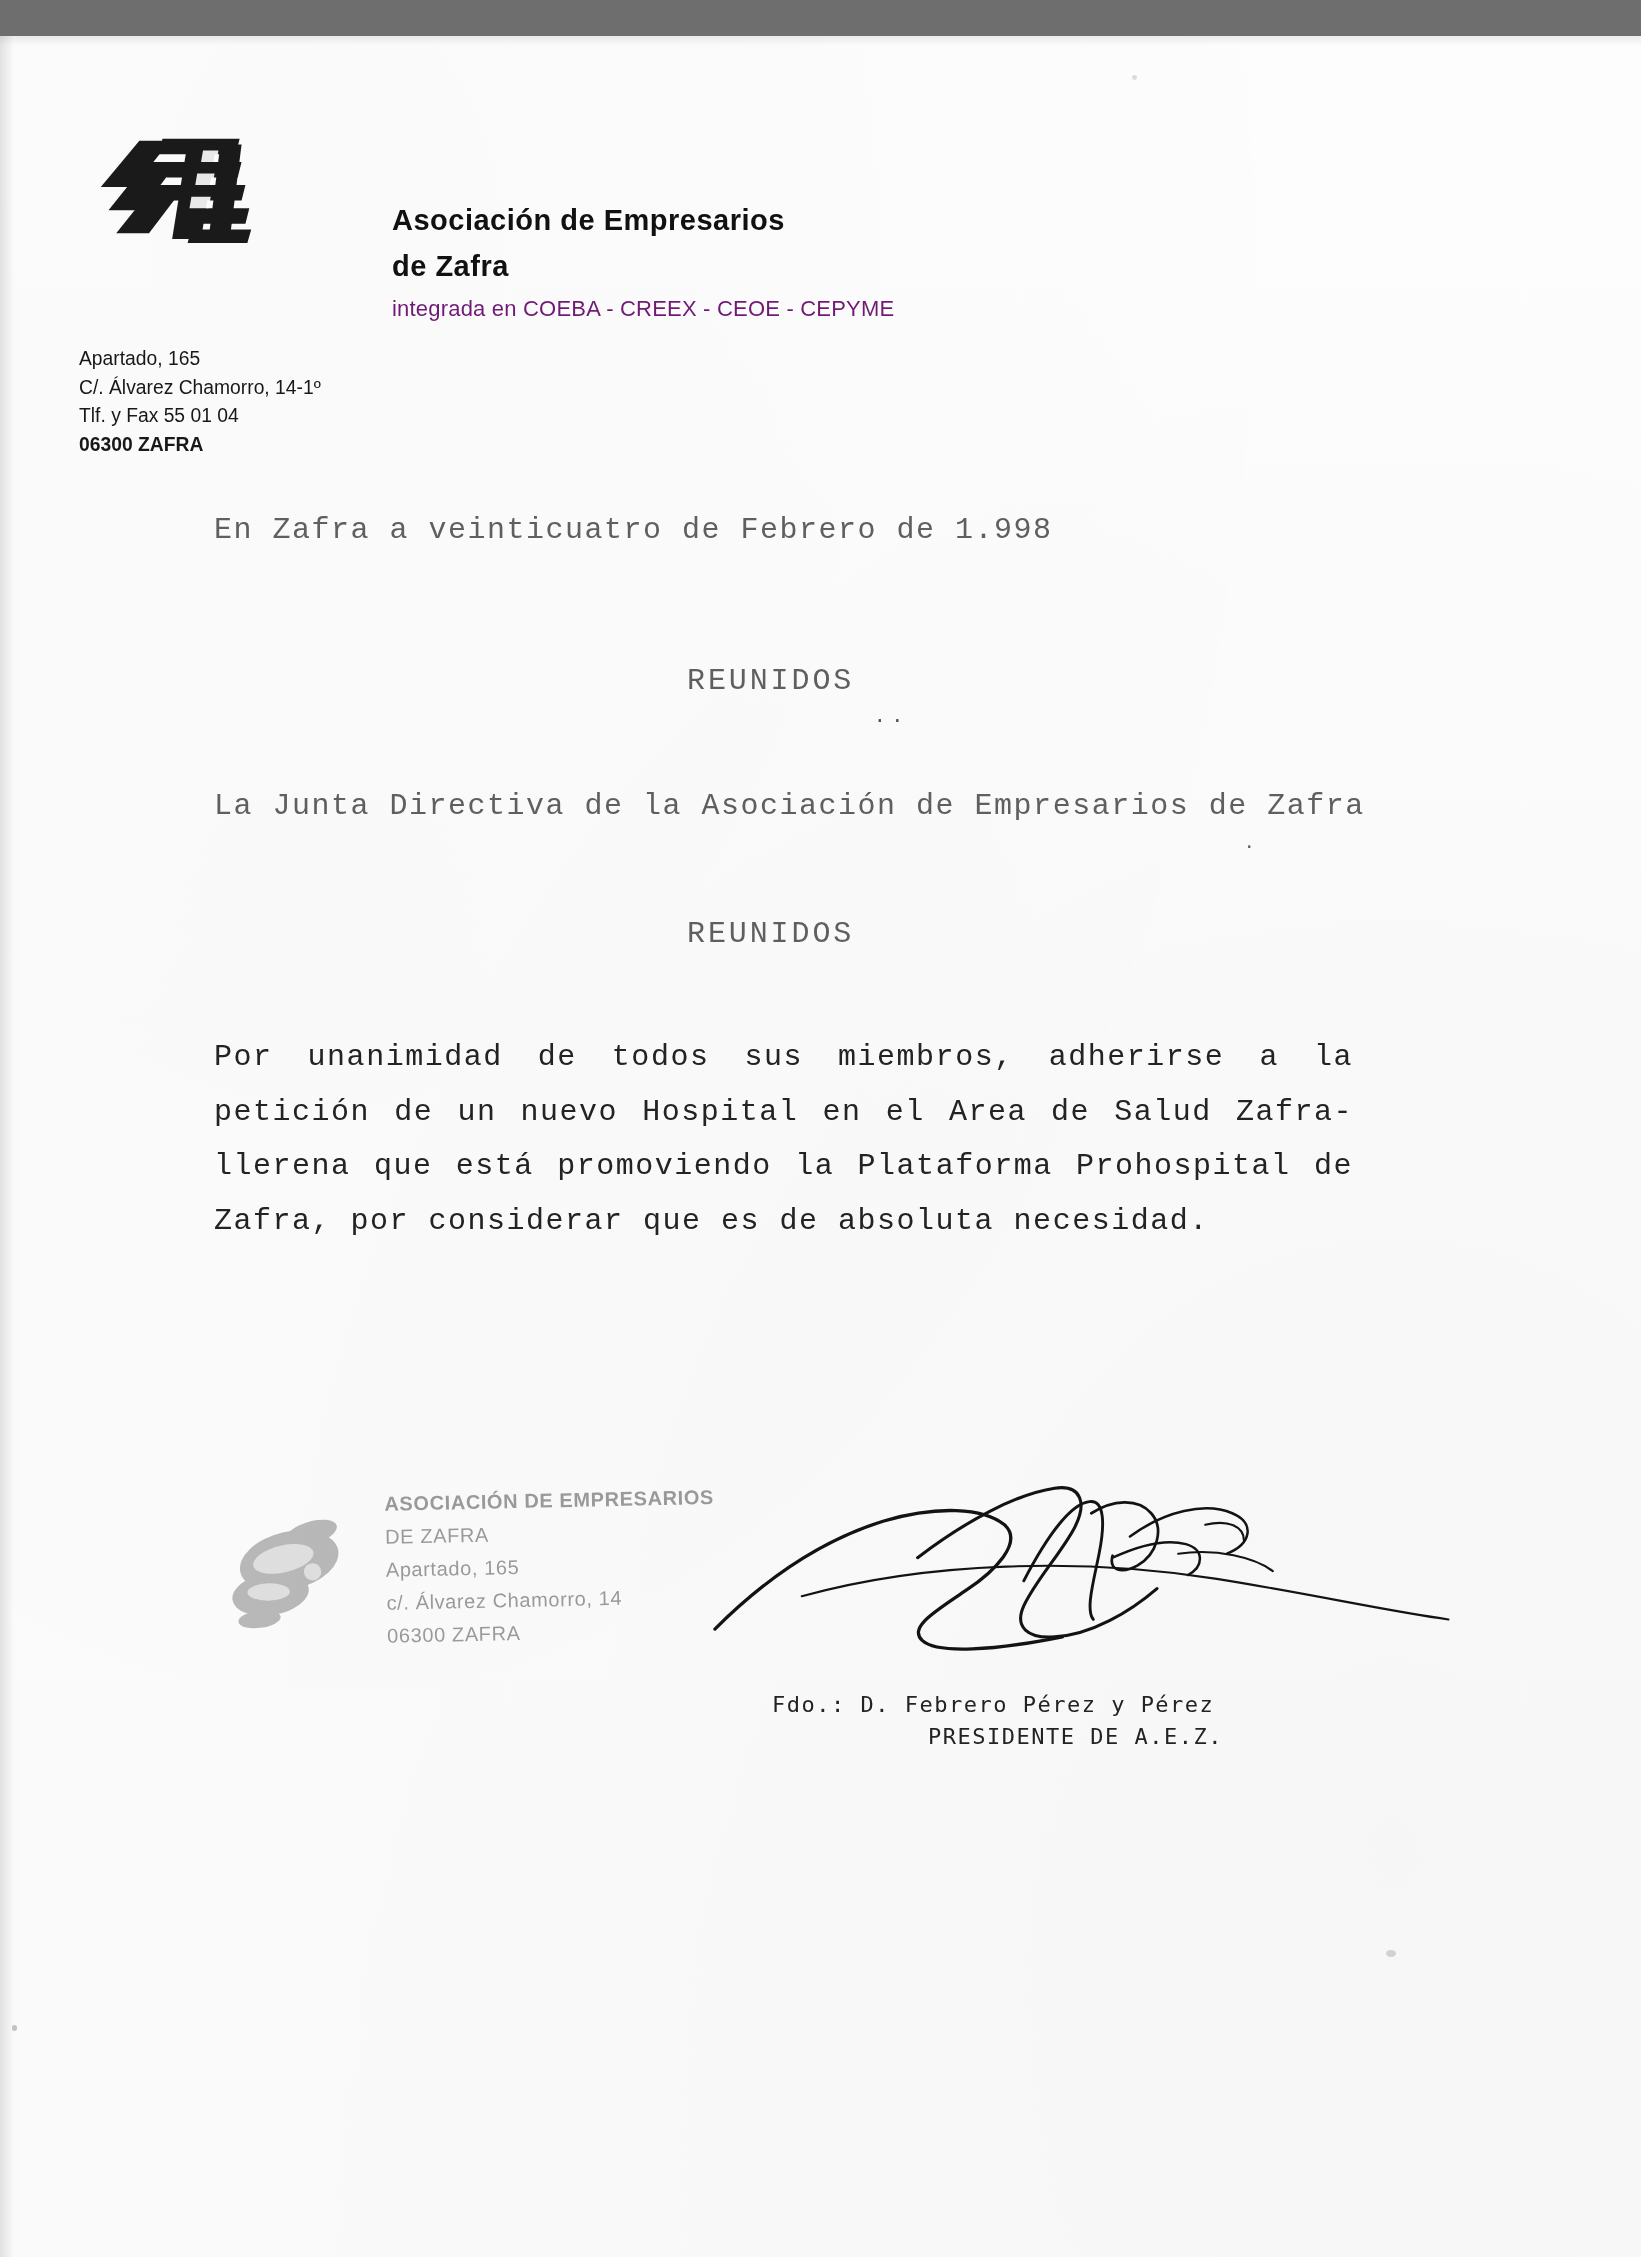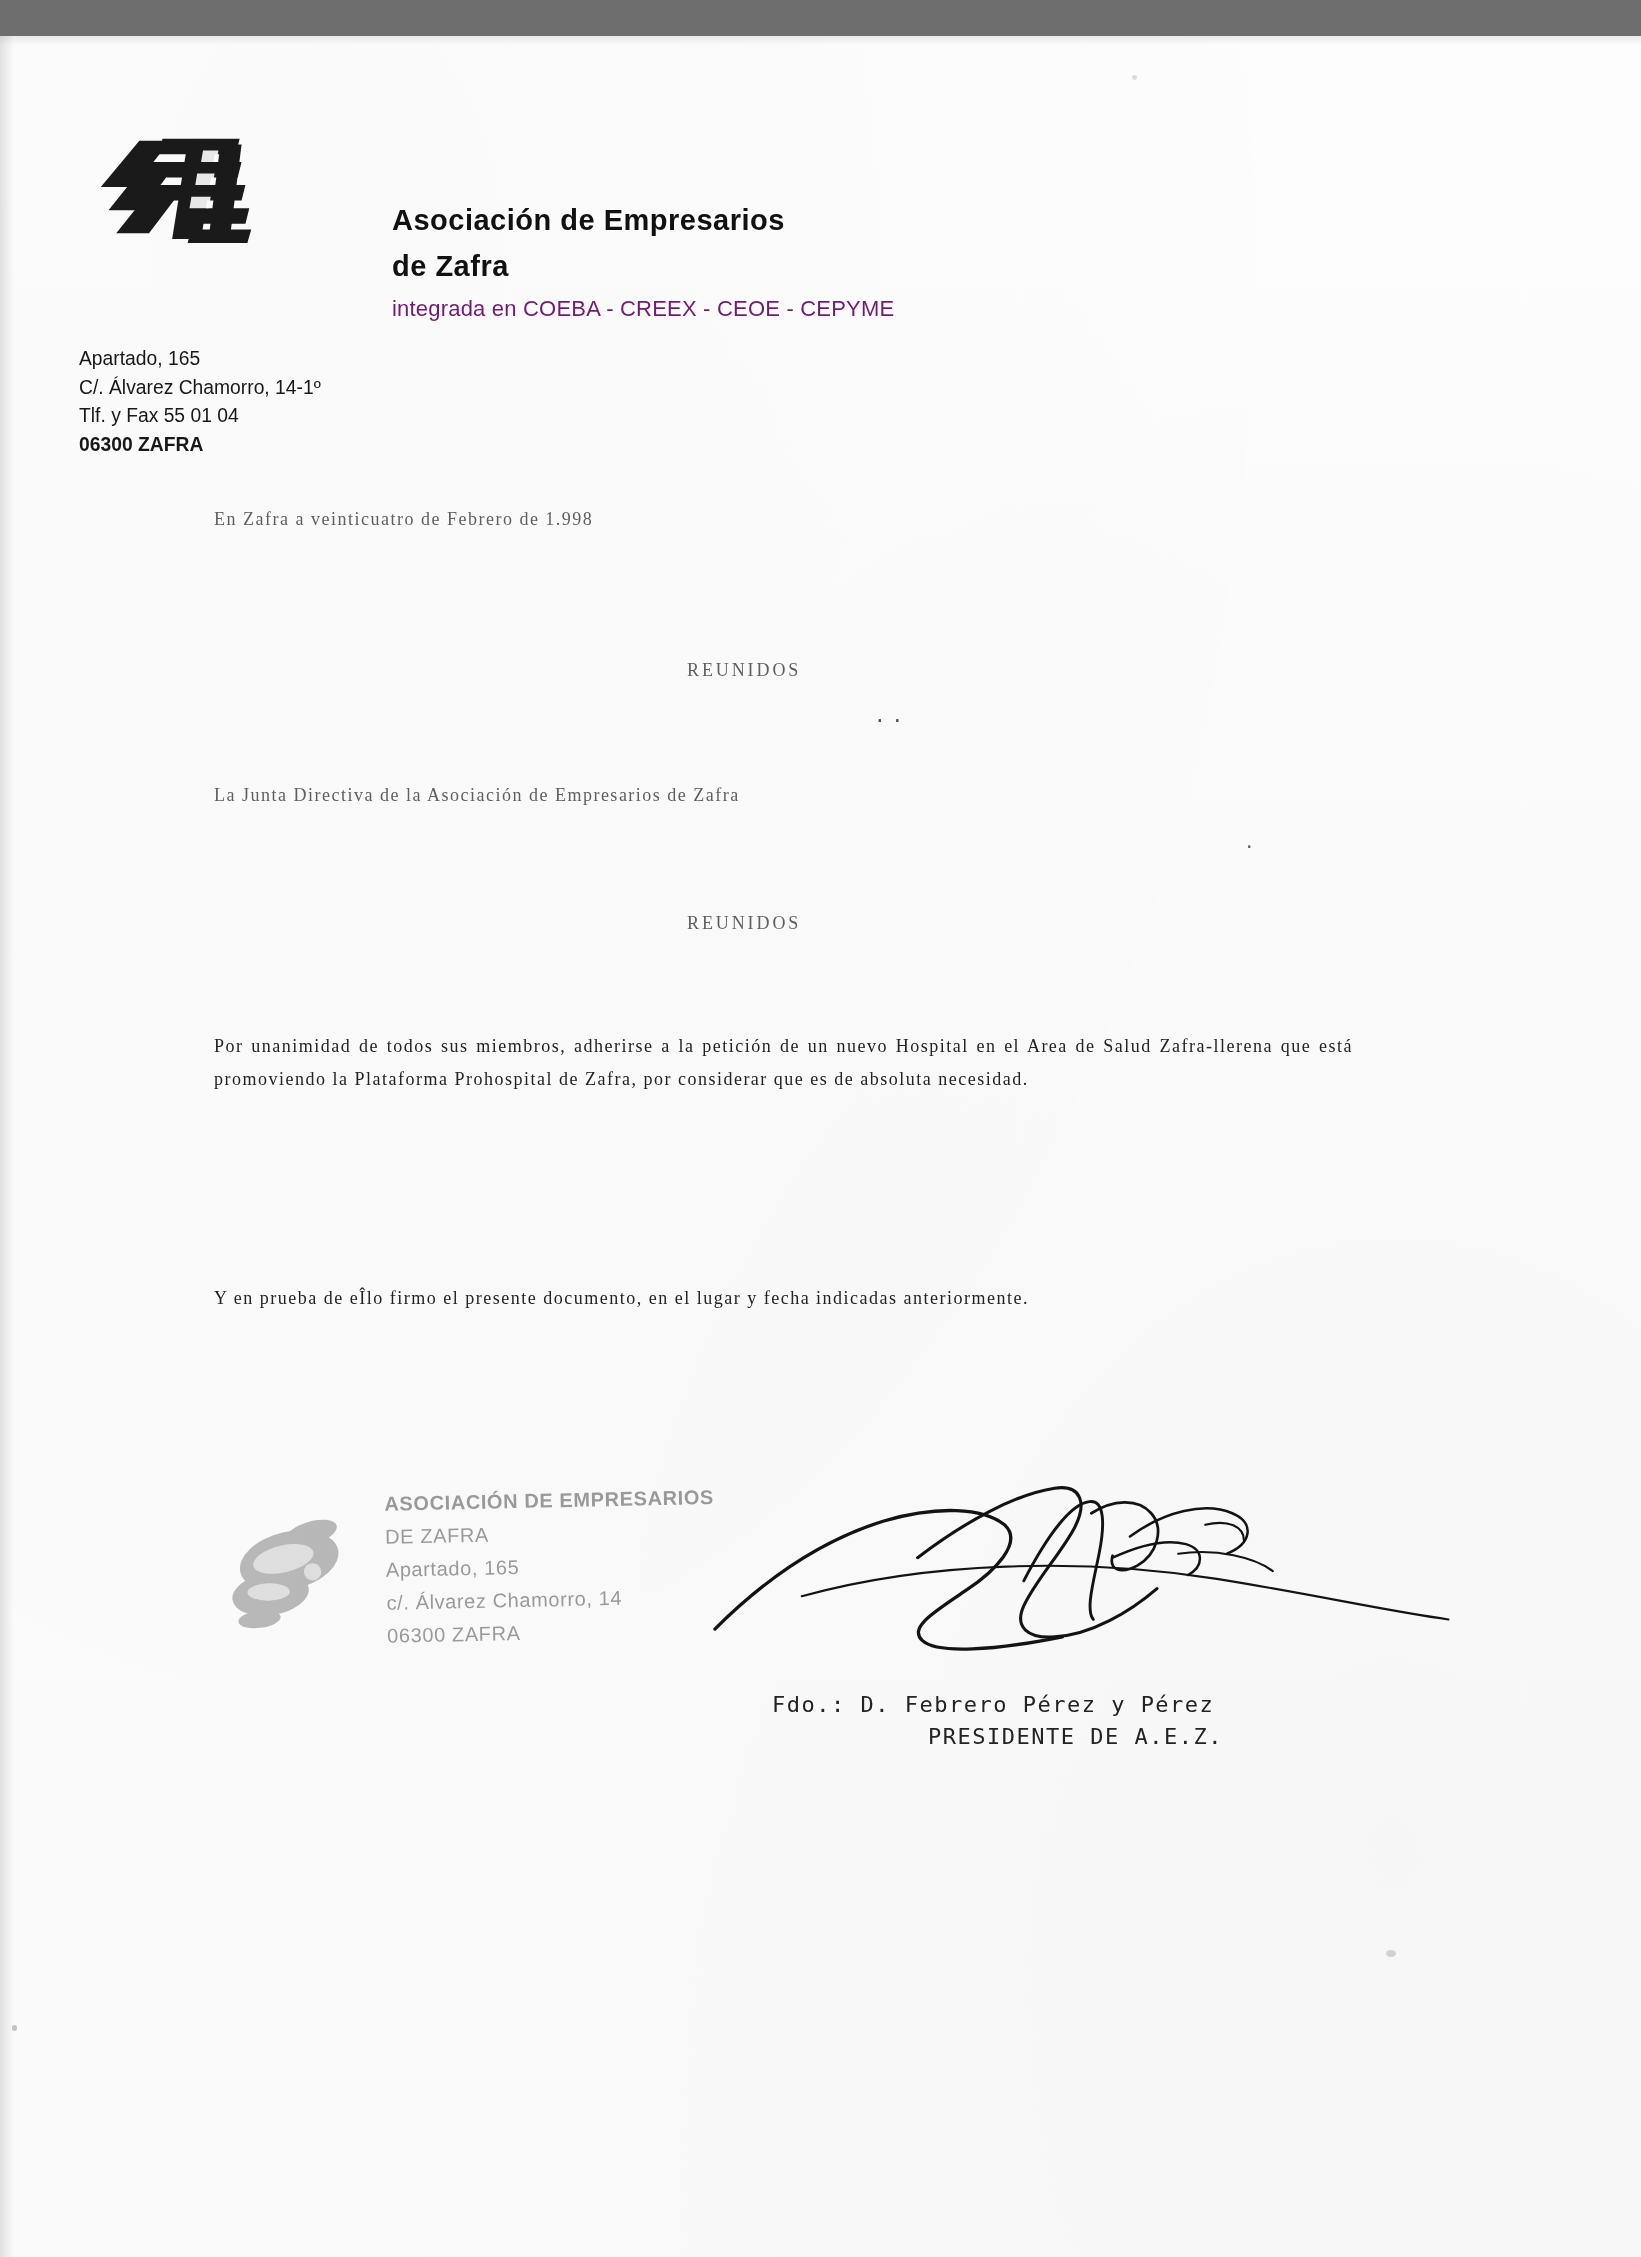--- a/index.html
+++ b/index.html
@@ -83,24 +83,24 @@
     top: 309px;
     font-family: "Liberation Sans", sans-serif;
     font-size: 19.3px;
     color: #181818;
     line-height: 1.48;
   }
   .addr .bold { font-weight: bold; }
 
   
   .tw {
-    font-family: Liberation Serif, serif;
+    font-family: Liberation Mono, monospace;
     color: #232323;
     letter-spacing: 1.5px;
-    font-size: 18px;
+    font-size: 30px;
     line-height: 1.82;
     white-space: pre-wrap;
   }
   .faded { color: #4a4a4a; opacity: 0.88; }
 
   .date-line {
     position: absolute;
     left: 214px;
     top: 467px;
   }
@@ -257,21 +257,20 @@
     <div class="bold">06300 ZAFRA</div>
   </div>
 
   <div class="tw date-line faded">En Zafra a veinticuatro de Febrero de 1.998</div>
   <div class="tw reunidos faded">REUNIDOS</div>
   <div class="dots">..</div>
   <div class="tw junta faded">La Junta Directiva de la Asociación de Empresarios de Zafra</div>
   <div class="stray1">.</div>
   <div class="tw acuerdan faded">REUNIDOS</div>
   <div class="tw para1">Por unanimidad de todos sus miembros, adherirse a la petición de un nuevo Hospital en el Area de Salud Zafra-llerena que está promoviendo la Plataforma Prohospital de Zafra, por considerar que es de absoluta necesidad.</div>
-  <div class="tw para2">Y en prueba de eÎlo firmo el presente documento, en el lugar y fecha indicadas anteriormente.</div>
 
   <div class="stamp">
     <div class="stamp-blot">
       <svg viewBox="0 0 150 140" width="145" height="135" aria-hidden="true">
         <g fill="#5a5a5a" opacity="0.75">
           <ellipse cx="72" cy="58" rx="52" ry="30" transform="rotate(-12 72 58)"></ellipse>
           <ellipse cx="52" cy="92" rx="40" ry="22" transform="rotate(-8 52 92)"></ellipse>
           <ellipse cx="95" cy="30" rx="28" ry="12" transform="rotate(-16 95 30)"></ellipse>
           <ellipse cx="40" cy="118" rx="22" ry="9" transform="rotate(-6 40 118)"></ellipse>
         </g>

